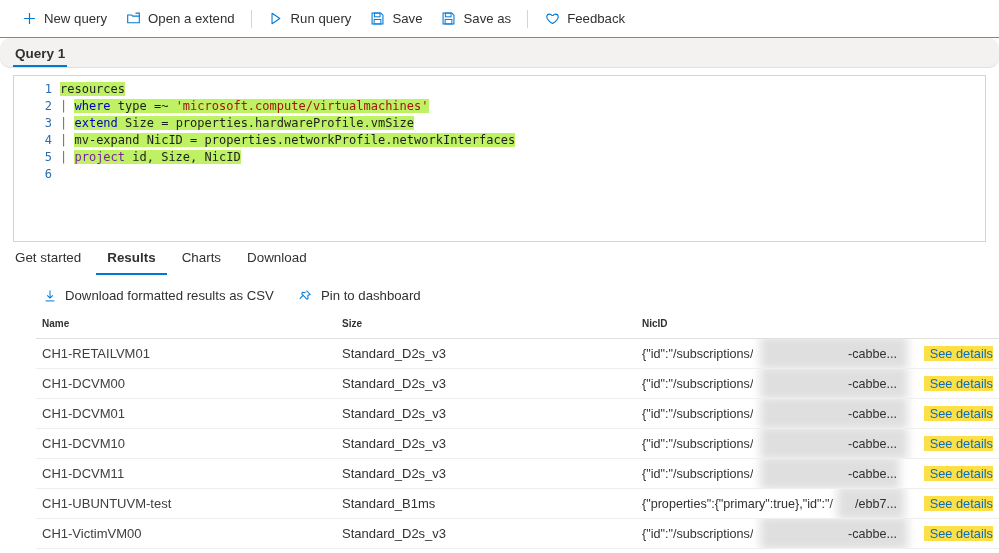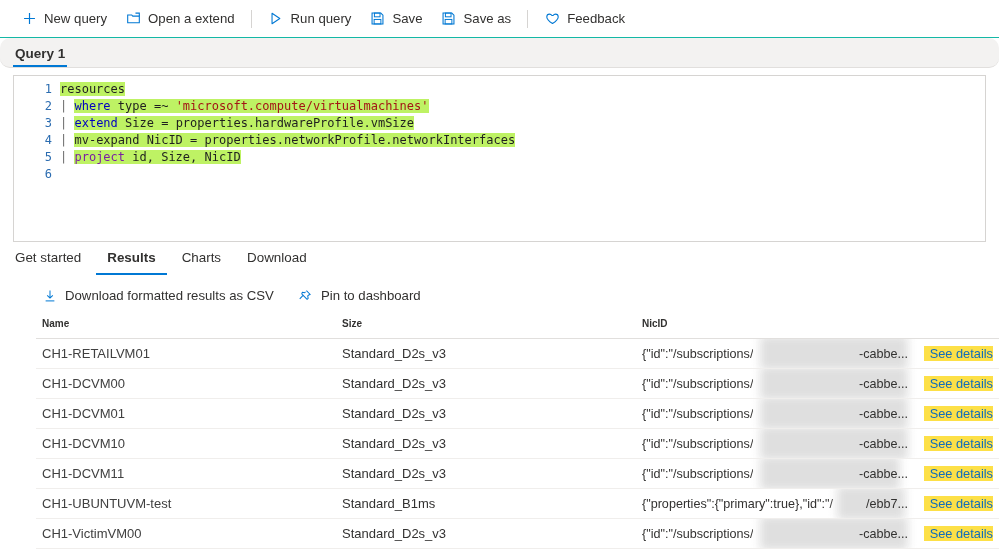--- a/index.html
+++ b/index.html
@@ -234,21 +234,21 @@
     top: -3px;
     height: 34px;
     background: #dedede;
     filter: blur(5px);
     opacity: 0.97;
     z-index: 2;
     pointer-events: none;
   }
   .nic-tail {
     position: absolute;
-    right: 85px;
+    right: 96px;
     font-size: 12.6px;
     color: #323130;
     white-space: nowrap;
     z-index: 3;
     margin-left: 44px;
   }
   .see-details {
     position: absolute;
     right: 0;
     color: #0f6cbd;

